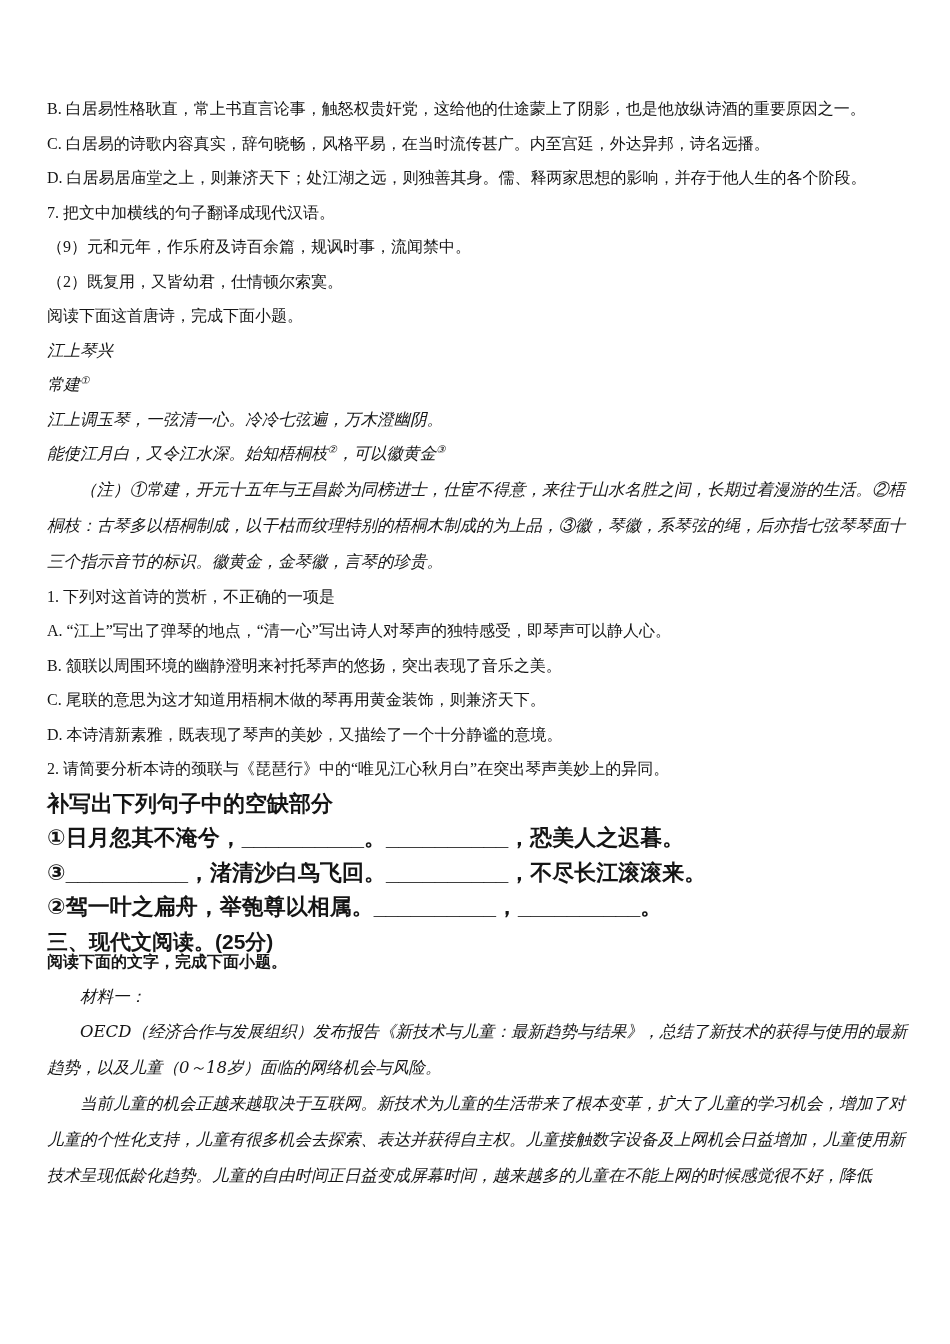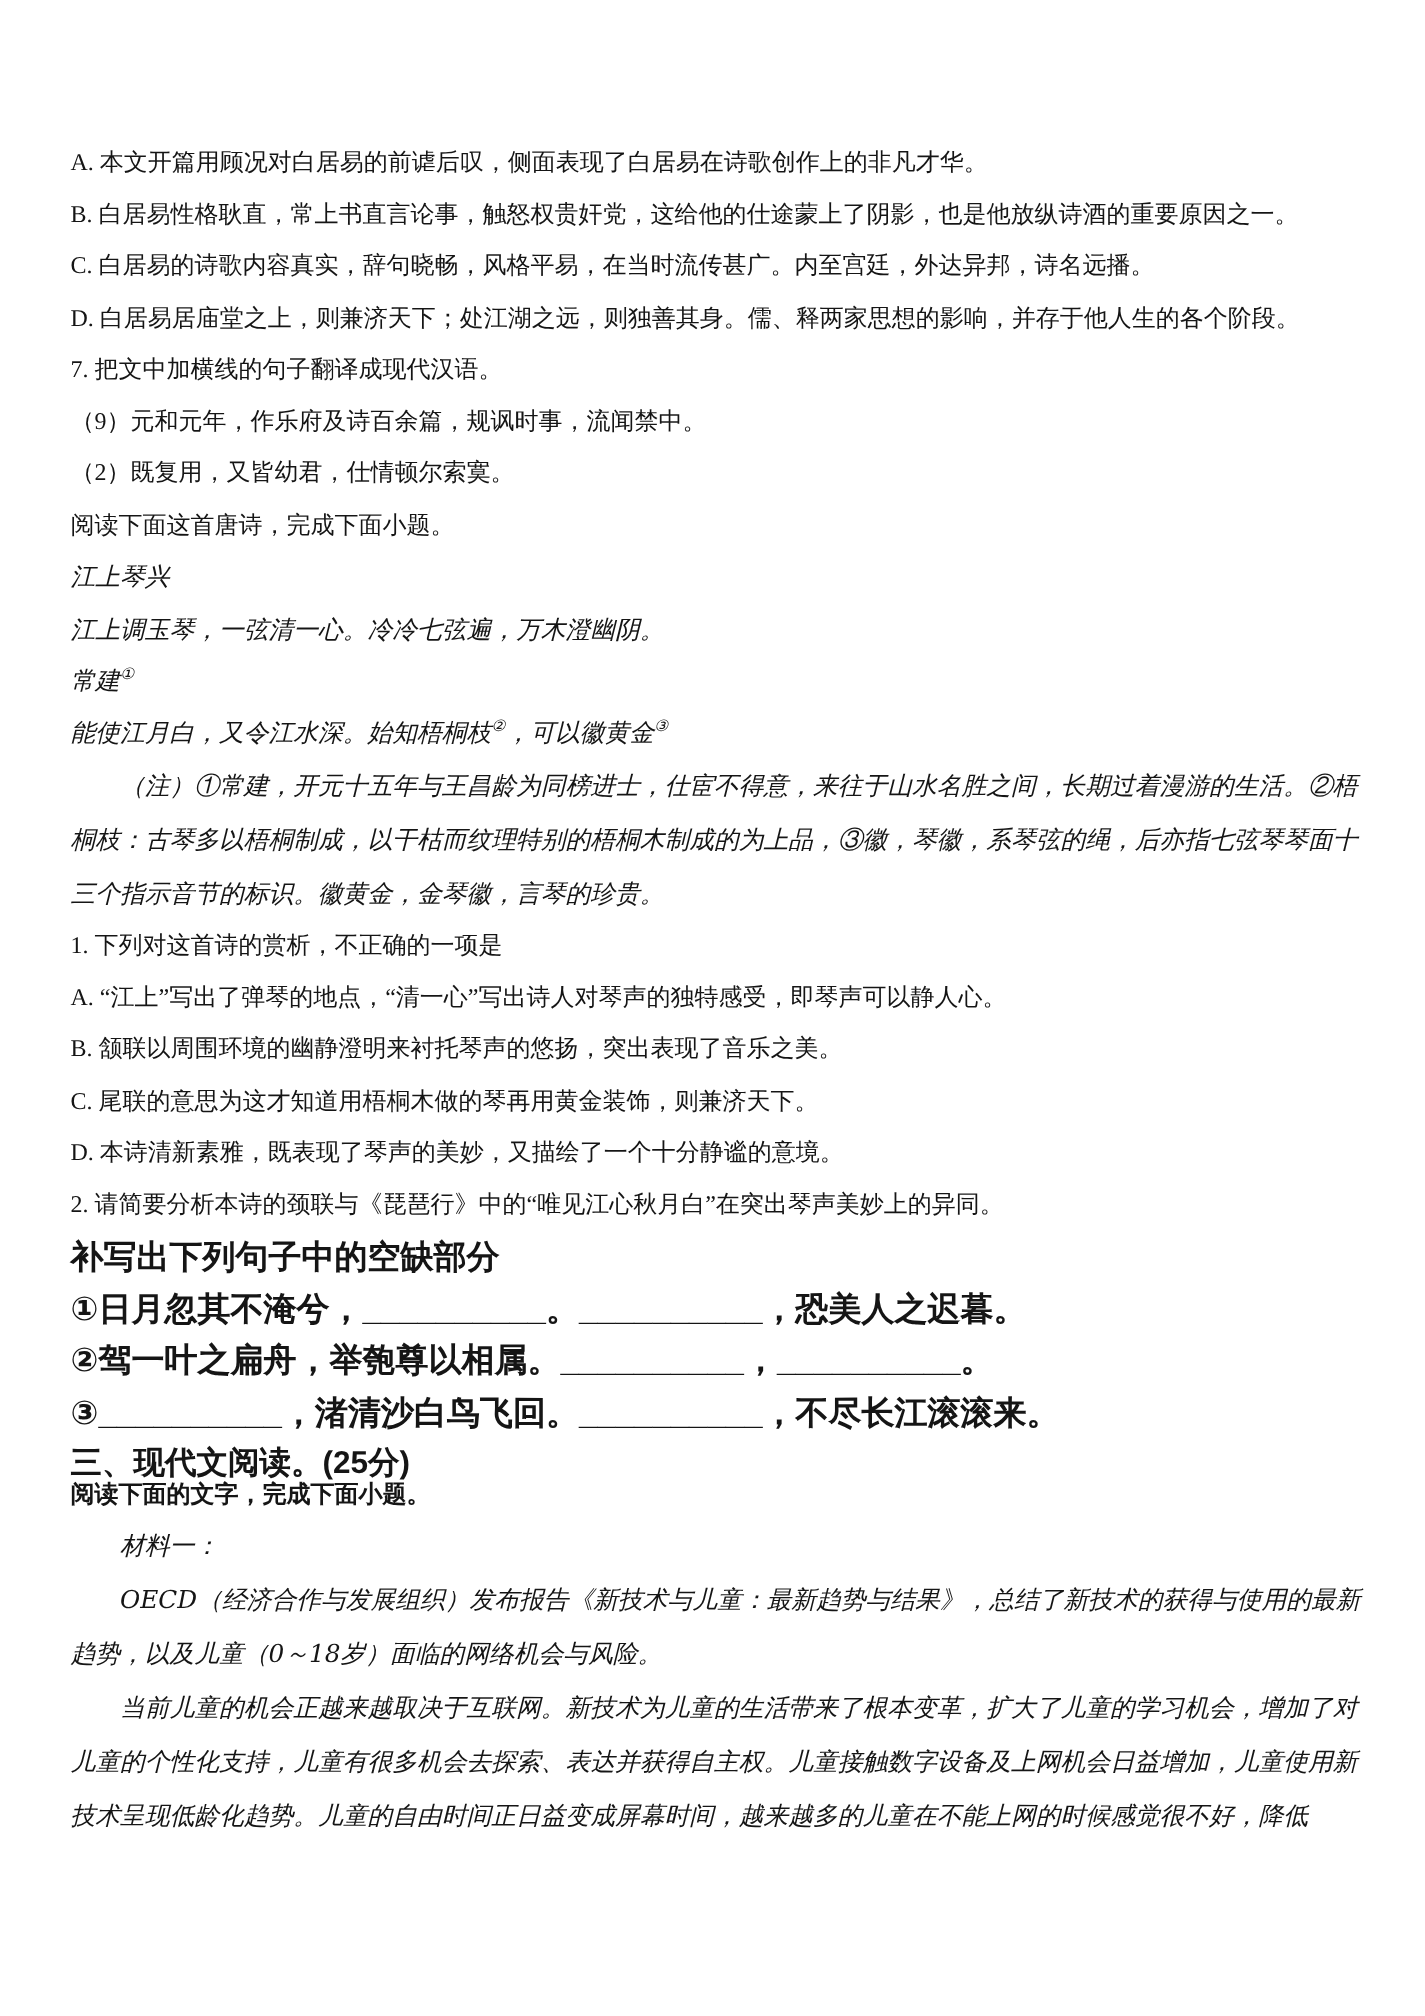--- a/index.html
+++ b/index.html
@@ -47,52 +47,51 @@
   .indent-2em { text-indent: 2em; }
 
   sup { font-size: 10.5px; line-height: 0; }
 </style>
 </head>
 <body>
 
 <div class="page">
 
   <div>
-    <p class="song">A. 本文开篇用顾况对白居易的前谑后叹，侧面表现了白居易在诗歌创作上的非凡才华。</p>
     <p class="song">B. 白居易性格耿直，常上书直言论事，触怒权贵奸党，这给他的仕途蒙上了阴影，也是他放纵诗酒的重要原因之一。</p>
     <p class="song">C. 白居易的诗歌内容真实，辞句晓畅，风格平易，在当时流传甚广。内至宫廷，外达异邦，诗名远播。</p>
     <p class="song">D. 白居易居庙堂之上，则兼济天下；处江湖之远，则独善其身。儒、释两家思想的影响，并存于他人生的各个阶段。</p>
   </div>
 
   <div>
     <p class="song">7. 把文中加横线的句子翻译成现代汉语。</p>
     <p class="song">（9）元和元年，作乐府及诗百余篇，规讽时事，流闻禁中。</p>
     <p class="song">（2）既复用，又皆幼君，仕情顿尔索寞。</p>
   </div>
 
   <div>
     <p class="song">阅读下面这首唐诗，完成下面小题。</p>
     <p class="kai">江上琴兴</p>
+    <p class="kai">常建<sup>①</sup></p>
     <p class="kai">江上调玉琴，一弦清一心。冷冷七弦遍，万木澄幽阴。</p>
-    <p class="kai">常建<sup>①</sup></p>
     <p class="kai">能使江月白，又令江水深。始知梧桐枝<sup>②</sup>，可以徽黄金<sup>③</sup></p>
     <p class="kai kai-para">（注）①常建，开元十五年与王昌龄为同榜进士，仕宦不得意，来往于山水名胜之间，长期过着漫游的生活。②梧桐枝：古琴多以梧桐制成，以干枯而纹理特别的梧桐木制成的为上品，③徽，琴徽，系琴弦的绳，后亦指七弦琴琴面十三个指示音节的标识。徽黄金，金琴徽，言琴的珍贵。</p>
     <p class="song">1. 下列对这首诗的赏析，不正确的一项是</p>
     <p class="song">A. “江上”写出了弹琴的地点，“清一心”写出诗人对琴声的独特感受，即琴声可以静人心。</p>
     <p class="song">B. 颔联以周围环境的幽静澄明来衬托琴声的悠扬，突出表现了音乐之美。</p>
     <p class="song">C. 尾联的意思为这才知道用梧桐木做的琴再用黄金装饰，则兼济天下。</p>
     <p class="song">D. 本诗清新素雅，既表现了琴声的美妙，又描绘了一个十分静谧的意境。</p>
     <p class="song">2. 请简要分析本诗的颈联与《琵琶行》中的“唯见江心秋月白”在突出琴声美妙上的异同。</p>
   </div>
 
   <div>
     <p class="hei-bold">补写出下列句子中的空缺部分</p>
     <p class="hei-bold">①日月忽其不淹兮，__________。__________，恐美人之迟暮。</p>
+    <p class="hei-bold">③__________，渚清沙白鸟飞回。__________，不尽长江滚滚来。</p>
     <p class="hei-bold">②驾一叶之扁舟，举匏尊以相属。__________，__________。</p>
-    <p class="hei-bold">③__________，渚清沙白鸟飞回。__________，不尽长江滚滚来。</p>
   </div>
 
   <div>
     <p class="hei-bold section-heading">三、现代文阅读。(25分)</p>
     <p class="song tight-after-heading">阅读下面的文字，完成下面小题。</p>
     <p class="kai indent-2em">材料一：</p>
     <p class="kai kai-para">OECD（经济合作与发展组织）发布报告《新技术与儿童：最新趋势与结果》，总结了新技术的获得与使用的最新趋势，以及儿童（0～18岁）面临的网络机会与风险。</p>
     <p class="kai kai-para">当前儿童的机会正越来越取决于互联网。新技术为儿童的生活带来了根本变革，扩大了儿童的学习机会，增加了对儿童的个性化支持，儿童有很多机会去探索、表达并获得自主权。儿童接触数字设备及上网机会日益增加，儿童使用新技术呈现低龄化趋势。儿童的自由时间正日益变成屏幕时间，越来越多的儿童在不能上网的时候感觉很不好，降低</p>
   </div>
 

